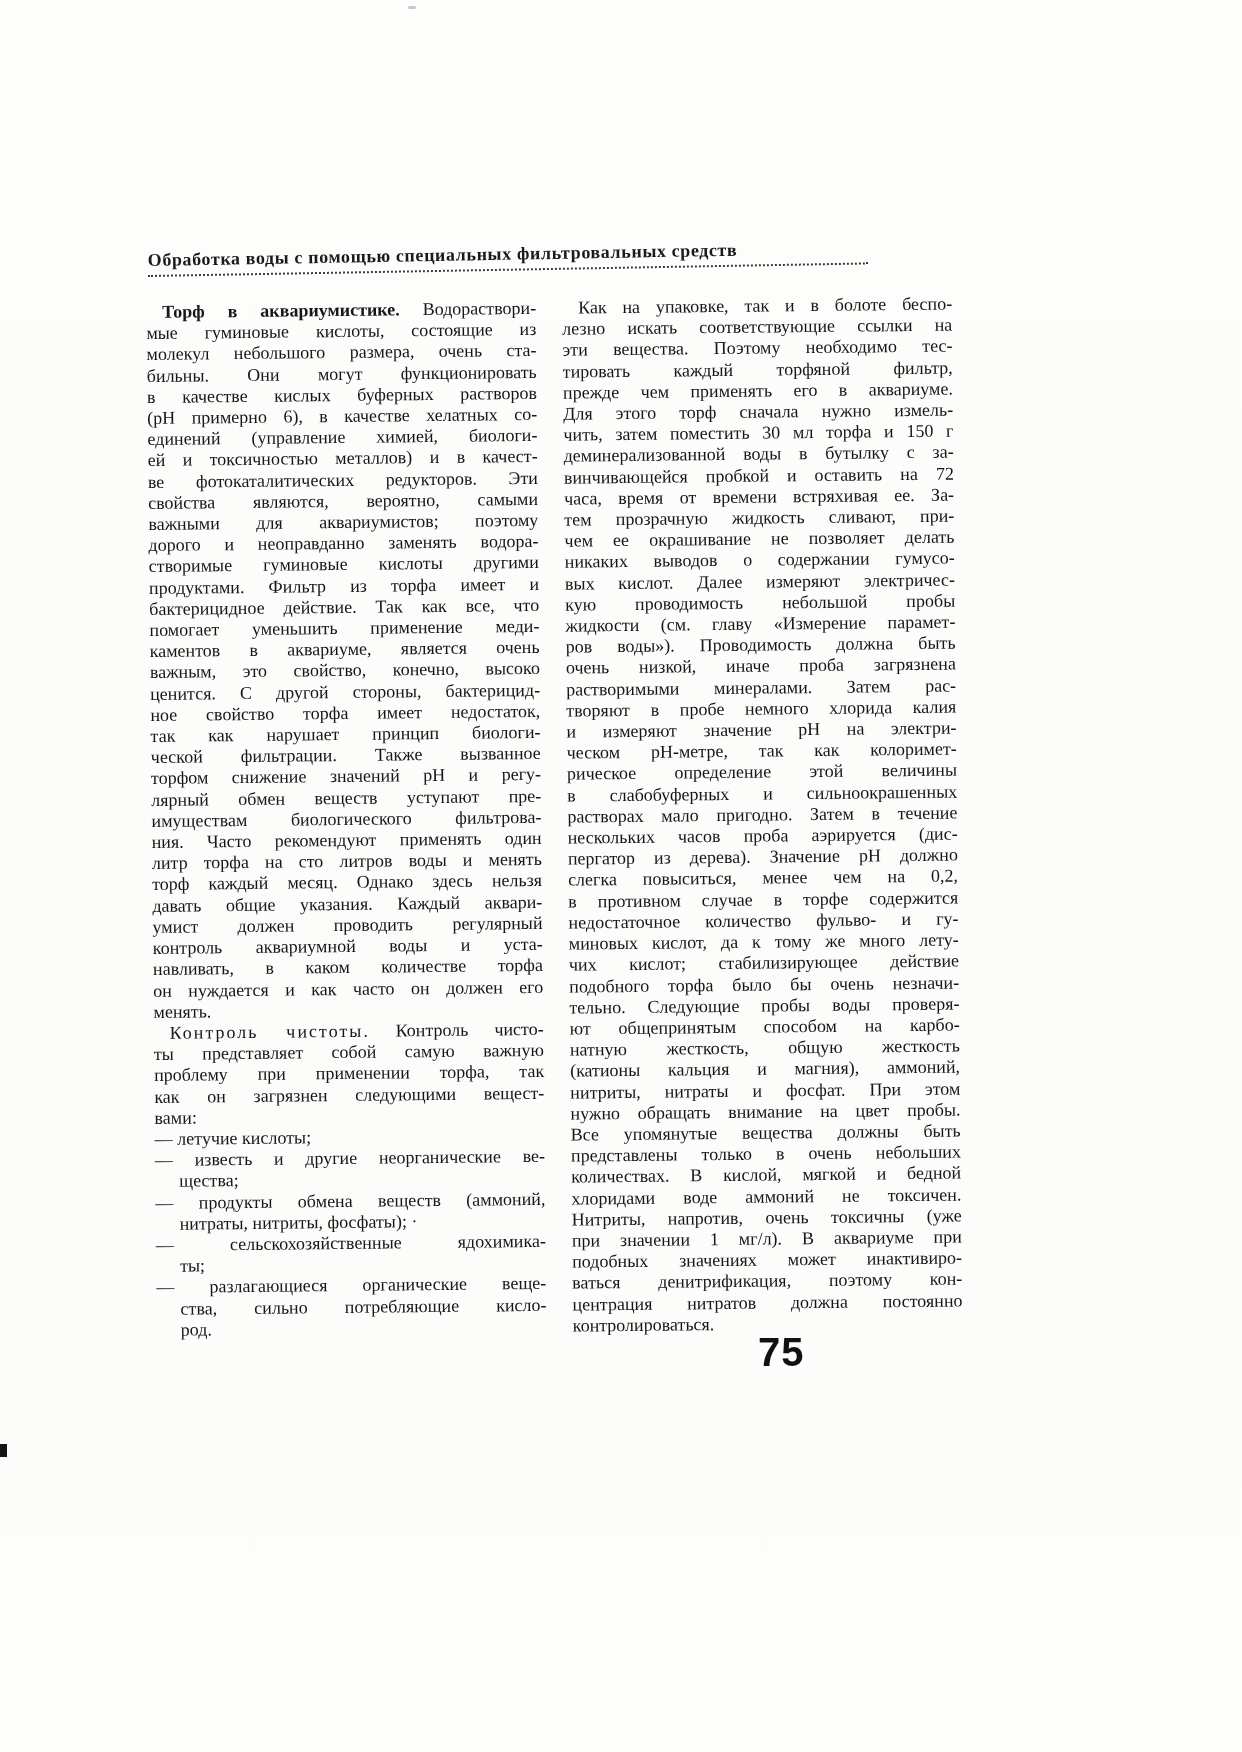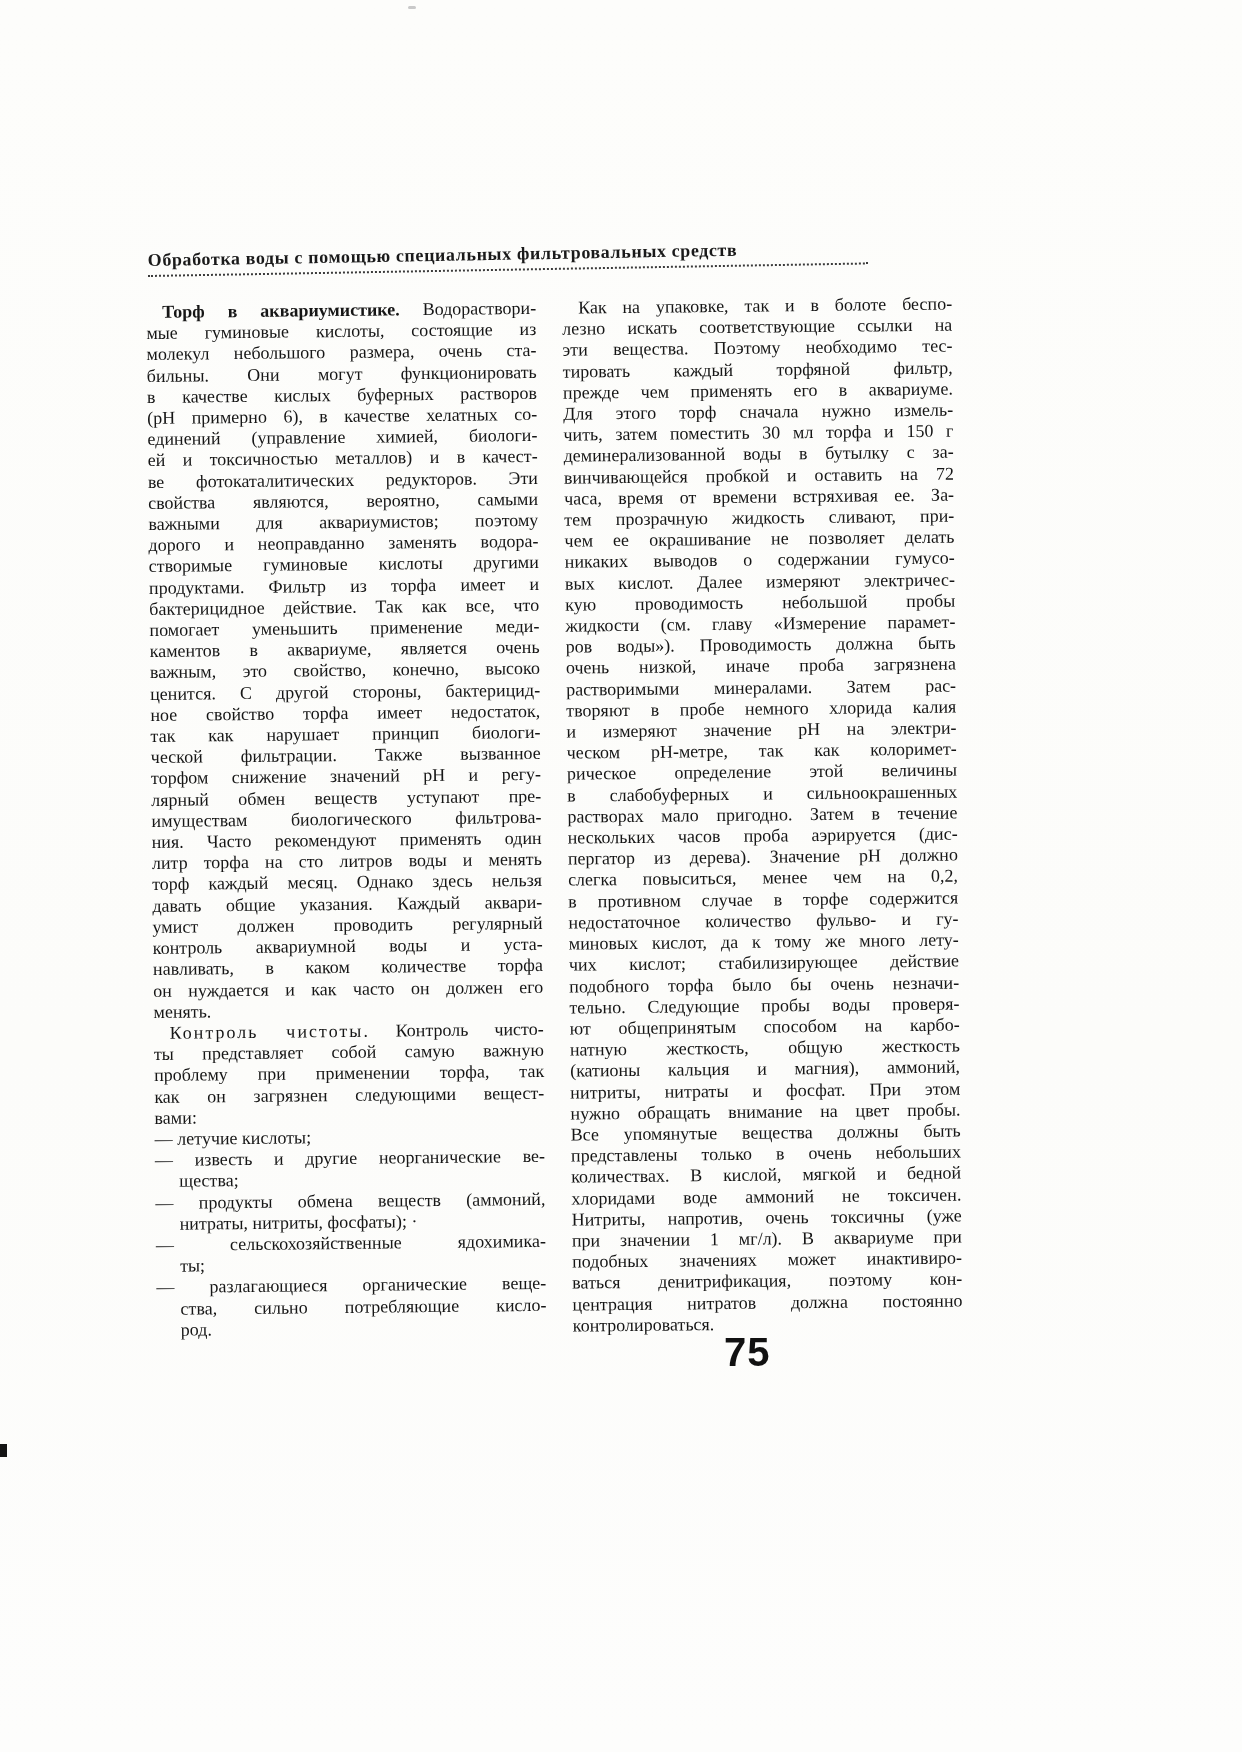--- a/index.html
+++ b/index.html
@@ -51,21 +51,21 @@
     text-align:left;
     text-align-last:left;
   }
   .line.indent{text-indent:16px;}
   .line.li-first{padding-left:24px;text-indent:-24px;}
   .line.hang{padding-left:24px;}
   .lead-bold{font-weight:bold;}
   .lead-spaced{letter-spacing:2px;}
   .page-number{
     position:absolute;
-    left:724px;top:1330px;
+    left:758px;top:1330px;
     font-family:"Liberation Sans", sans-serif;
     font-weight:bold;
     font-size:40px;
     color:#111;
     letter-spacing:1px;
   }
   .edge-mark{
     position:absolute;
     left:0;top:1444px;
     width:7px;height:13px;

